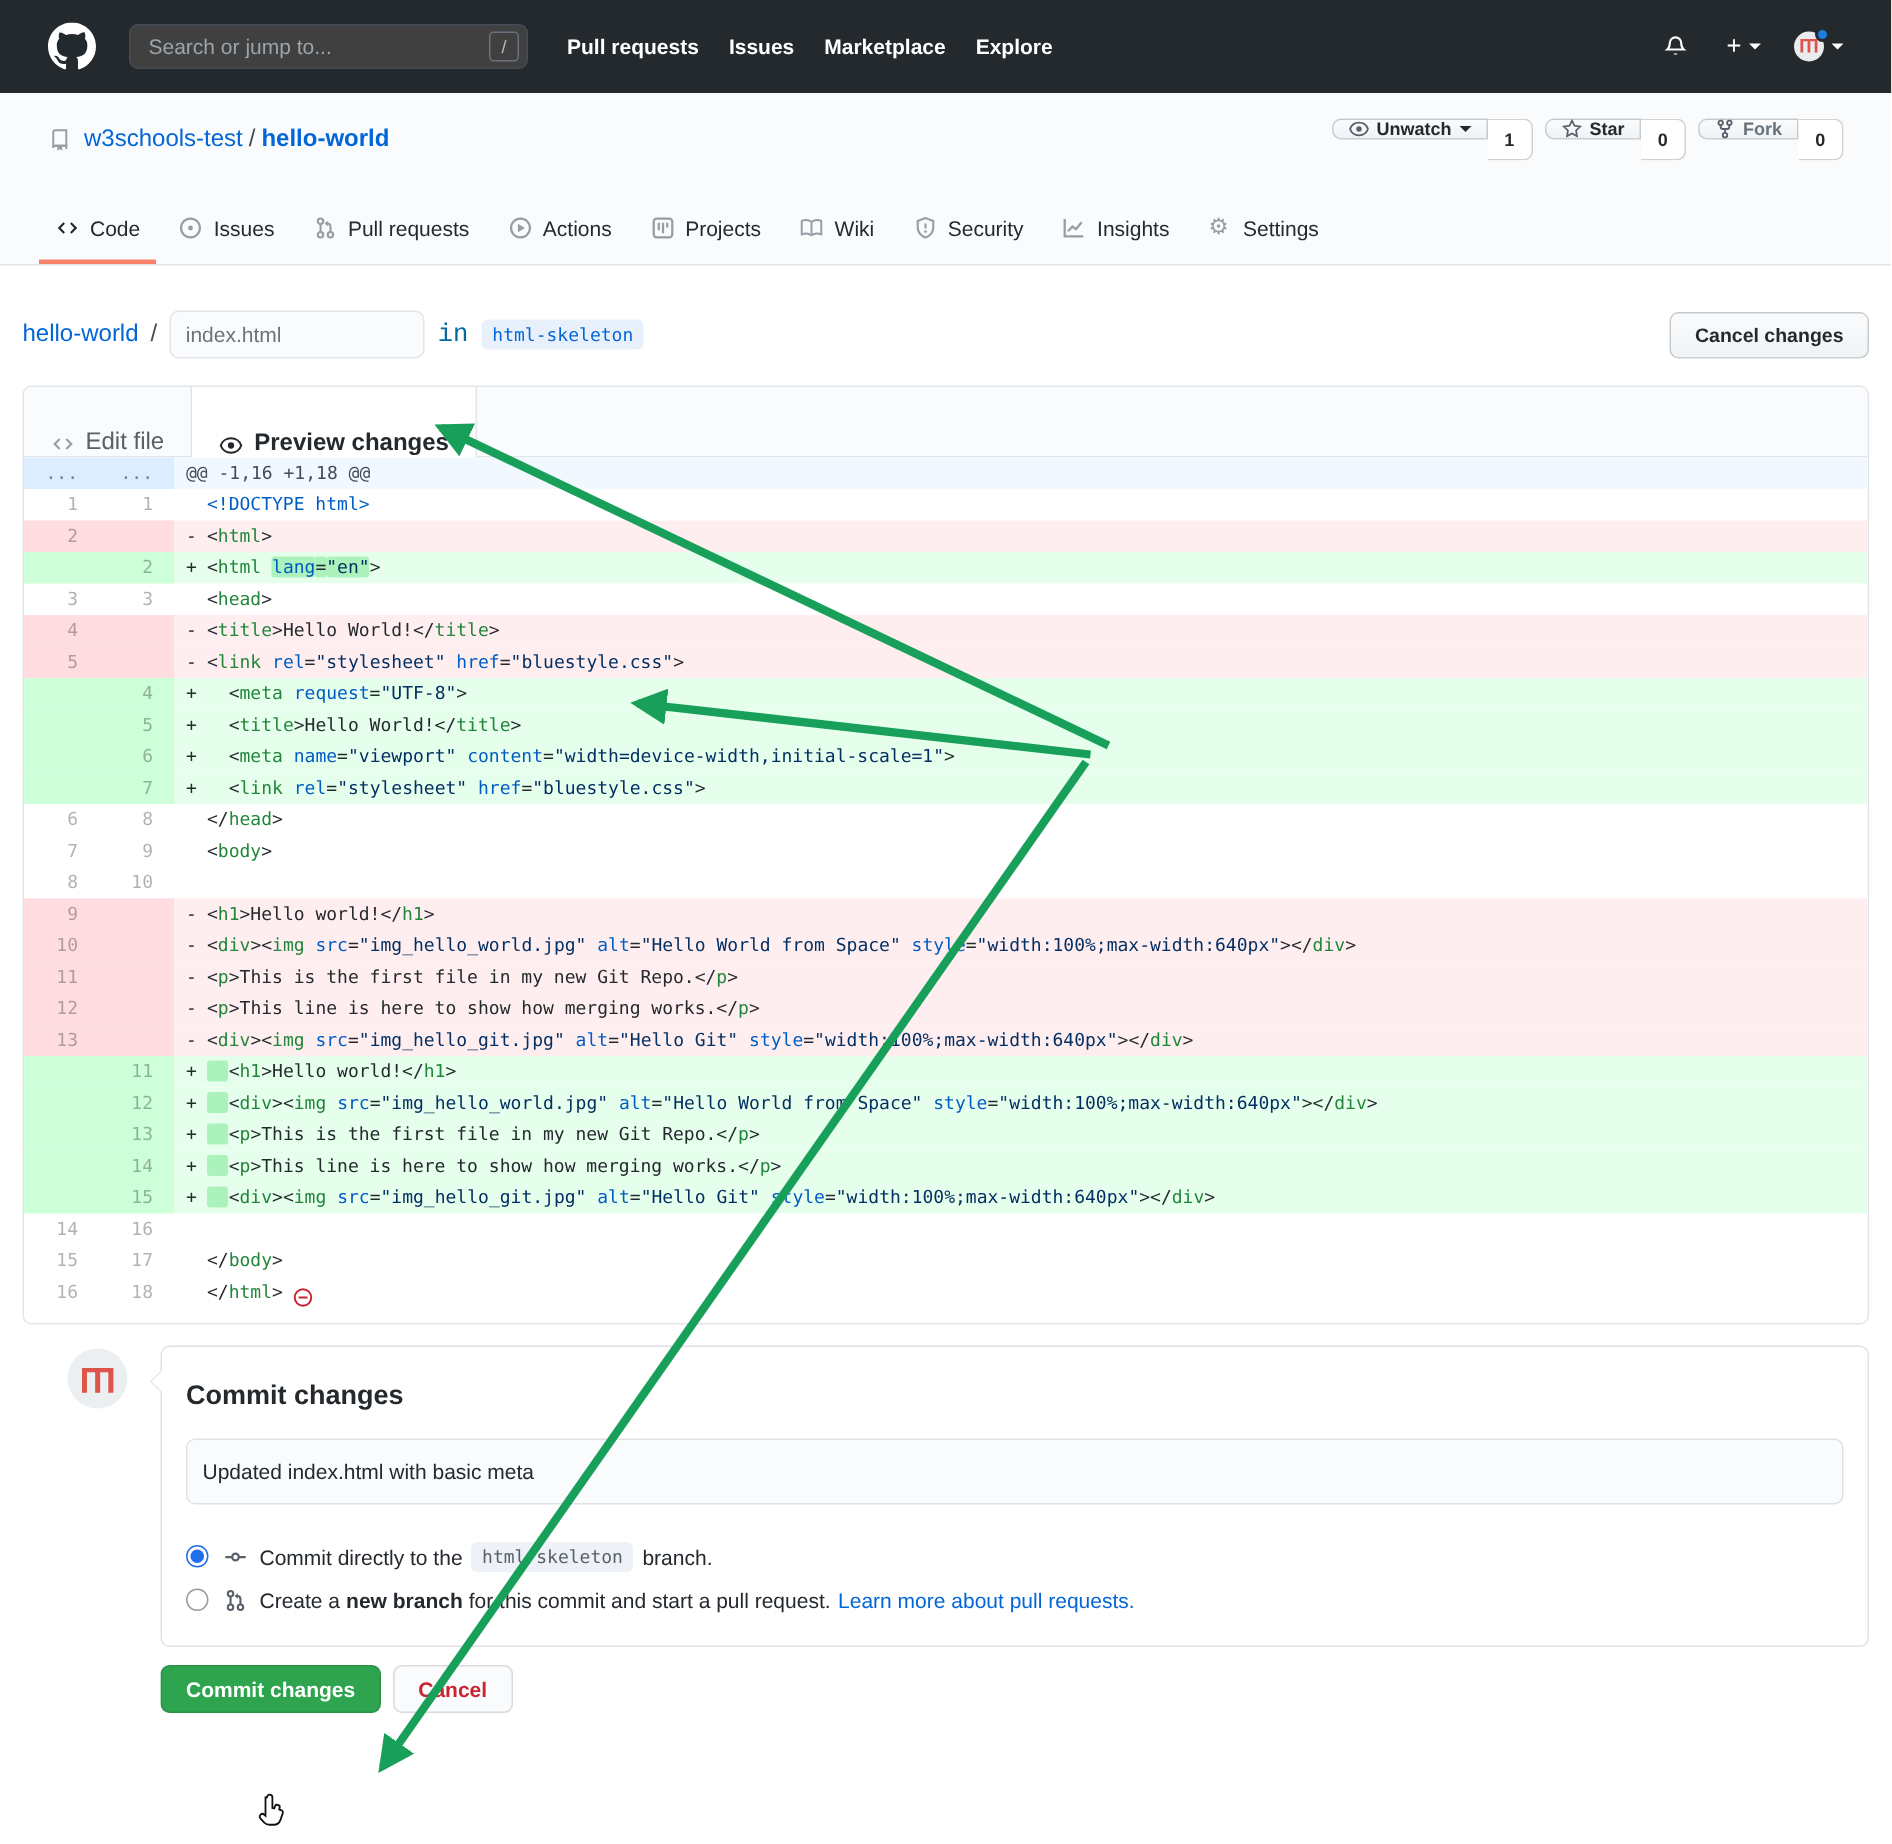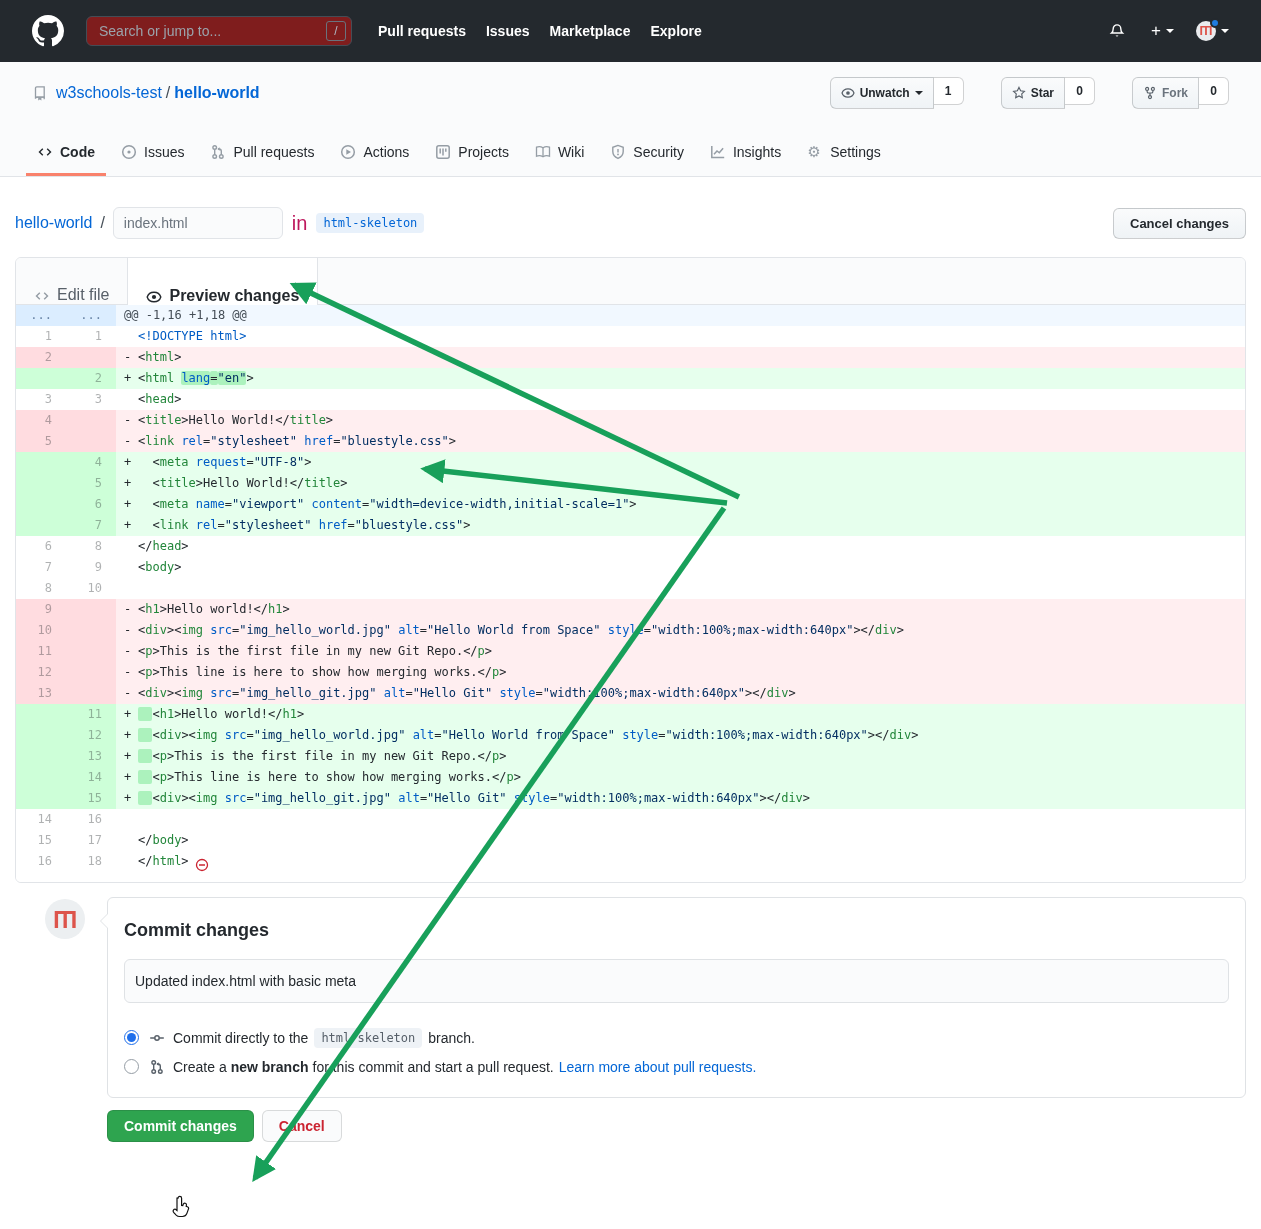--- a/index.html
+++ b/index.html
@@ -4,21 +4,21 @@
 <style>
   * { margin:0; padding:0; box-sizing:border-box; }
   html,body { background:#fff; }
   body { font-family:"Liberation Sans", sans-serif; color:#24292e; }
   .page { position:relative; width:1261px; height:1229px; overflow:hidden; background:#fff; }
 
   
   .navbar { height:62px; background:#24292e; display:flex; align-items:center; padding:0 32px; }
   .octocat { width:32px; height:32px; color:#fff; flex:0 0 auto; cursor:pointer; }
   .search-wrap { position:relative; margin-left:22px; width:266px; }
-  .search-input { width:266px; height:30px; background:#7f1d1d; border:1px solid #444d56; border-radius:6px;
+  .search-input { width:266px; height:30px; background:#404040; border:1px solid #444d56; border-radius:6px;
     color:#c6cdd3; font-size:14px; padding:0 30px 0 12px; outline:none; font-family:"Liberation Sans",sans-serif; }
   .search-input::placeholder { color:#9ba3ab; }
   .slash-key { position:absolute; right:6px; top:5px; width:20px; height:20px; border:1px solid #6a737d; border-radius:3px;
     color:#b1bac4; font-size:12px; line-height:18px; text-align:center; }
   .nav-links { display:flex; align-items:center; margin-left:18px; }
   .nav-link { color:#fff; font-weight:700; font-size:14px; padding:0 8px; margin-right:4px; cursor:pointer; white-space:nowrap; }
   .nav-spacer { flex:1; }
   .nav-right { display:flex; align-items:center; color:#fff; }
   .bell { width:16px; height:16px; color:#fff; cursor:pointer; }
   .plus-menu { display:flex; align-items:center; margin-left:26px; cursor:pointer; font-size:17px; color:#fff; }
@@ -34,43 +34,43 @@
   
   .repo-header { background:#fafbfc; border-bottom:1px solid #e1e4e8; padding-top:16px; }
   .repo-title-row { display:flex; align-items:center; padding:0 32px; height:30px; }
   .repo-icon { width:16px; height:16px; color:#959da5; margin-right:8px; }
   .repo-title { font-size:16px; }
   .repo-owner { color:#0366d6; cursor:pointer; }
   .repo-sep { color:#444d56; padding:0 4px; }
   .repo-name { color:#0366d6; font-weight:600; cursor:pointer; }
   .repo-actions { margin-left:auto; display:flex; align-items:center; }
   .social-group { display:inline-flex; margin-left:8px; }
-  .social-btn { display:inline-flex; align-items:center; height:32px; padding:0 10px; font-size:12px; font-weight:600;
+  .social-btn { display:inline-flex; align-items:center; height:14px; padding:0 10px; font-size:12px; font-weight:600;
     color:#24292e; background:linear-gradient(#fafbfc,#eff3f6); border:1px solid rgba(27,31,35,.2);
-    border-radius:6px 0 0 6px; cursor:pointer;margin-left:29px; }
+    border-radius:6px 0 0 6px; cursor:pointer; }
   .social-btn .ic { width:14px; height:14px; margin-right:5px; color:#586069; }
   .social-btn.muted { color:#6a737d;justify-content:flex-end; }
   .social-count { display:inline-flex; align-items:center; justify-content:center; height:28px; min-width:30px; padding:0 10px;
     font-size:12px; font-weight:600; background:#fff; border:1px solid rgba(27,31,35,.2); border-left:0;
     border-radius:0 6px 6px 0; cursor:pointer; }
   .repo-tabs { display:flex; align-items:flex-end; margin-top:18px; padding:0 24px; height:50px; }
   .repo-tab { display:flex; align-items:center; padding:13px 11px; margin:0 2px; font-size:14px; color:#24292e;
     border-bottom:3px solid transparent; cursor:pointer; white-space:nowrap; }
   .repo-tab .ic { width:16px; height:16px; color:#959da5; margin-right:7px; display:inline-flex; }
-  .repo-tab.active { font-weight:700; border-bottom-color:#f9826c; }
+  .repo-tab.active { font-weight:400; border-bottom-color:#f9826c; }
   .repo-tab.active .ic { color:#24292e; }
   .gear-glyph { font-size:15px; line-height:16px; }
 
   
   .file-bar { display:flex; align-items:center; margin:30px 15px 0 15px; height:32px; }
   .file-link { color:#0366d6; font-size:16px; cursor:pointer; }
   .file-sep { font-size:16px; color:#444d56; padding:0 8px; }
   .filename-input { width:170px; height:32px; background:#fafbfc; border:1px solid #e1e4e8; border-radius:6px;
     color:#6a737d; font-size:14px; padding:0 10px; outline:none; font-family:"Liberation Sans",sans-serif; }
-  .in-label { color:#be185d; font-size:20px; padding:0 9px; }
+  .in-label { color:#0369a1; font-size:17px; padding:0 9px;font-family:Liberation Mono, monospace; }
   .branch-badge { font-family:"DejaVu Sans Mono",monospace; font-size:12px; color:#0366d6; background:#e8f1fb;
     border-radius:4px; padding:3px 7px; }
   .cancel-changes { margin-left:auto; height:31px; padding:0 16px; font-size:13px; font-weight:600; color:#24292e;
     background:linear-gradient(#fafbfc,#eff3f6); border:1px solid rgba(27,31,35,.2); border-radius:6px; cursor:pointer;
     font-family:"Liberation Sans",sans-serif; }
 
   
   .diff-card { margin:18px 15px 0 15px; border:1px solid #e1e4e8; border-radius:6px; overflow:hidden; }
   .diff-tabs { display:flex; background:#fafbfc; height:47px; border-bottom:1px solid #e1e4e8; }
   .etab { display:flex; align-items:flex-end; padding:0 18px; font-size:16px; color:#586069; cursor:pointer; }

